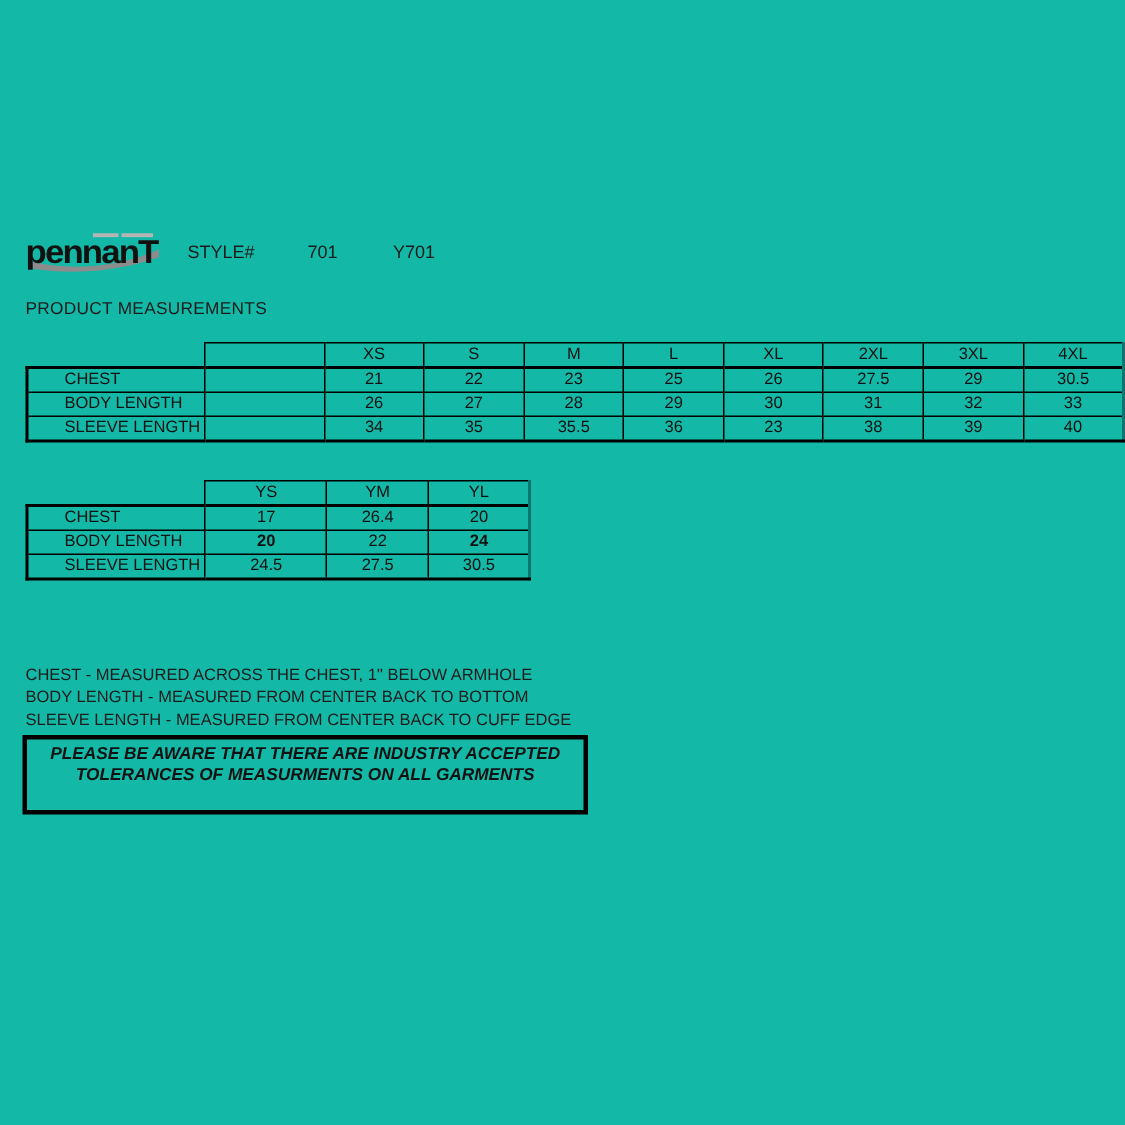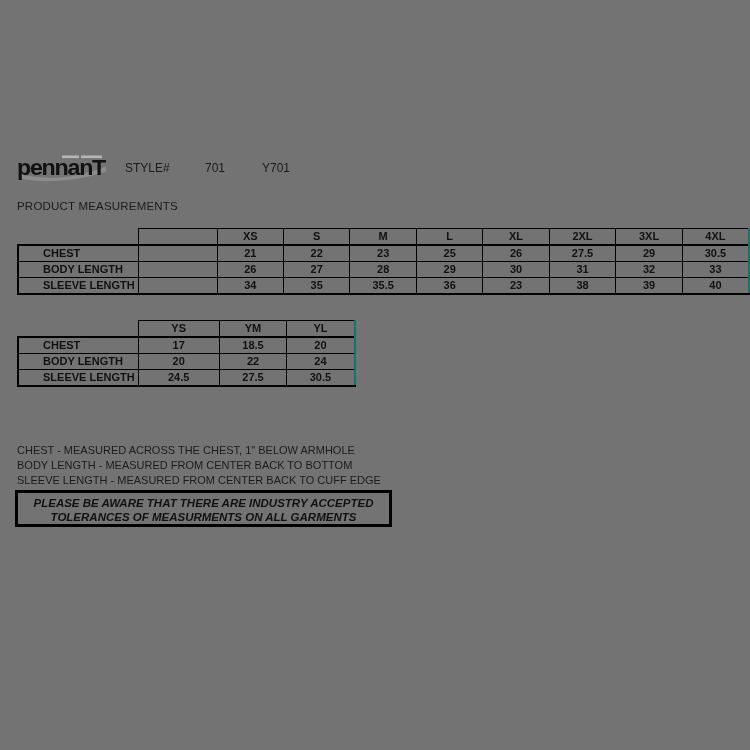--- a/index.html
+++ b/index.html
@@ -1,19 +1,19 @@
 <!DOCTYPE html>
 <html><head>
 <meta charset="utf-8">
 <style>
   html,body{margin:0;padding:0;background:#ffffff;}
   .page{
     position:relative;
     width:750px;height:750px;
-    background:#737373;
+    background:#14b8a6;
     font-family:"Liberation Sans", sans-serif;
     color:#1b1b1b;
     overflow:hidden;
   }
   
   .logo{position:absolute;left:16px;top:149px;width:92px;height:34px;}
   
   .style-row{position:absolute;left:0;top:161px;width:750px;height:14px;font-size:12px;}
   .style-label{position:absolute;left:125px;}
   .style-no-adult{position:absolute;left:205px;}
@@ -31,36 +31,36 @@
   }
   #adult-table{top:228px;}
   #youth-table{top:320px;}
   table.meas col.col-label{width:89px;}
   table.meas col.col-wide{width:81px;}
   table.meas col.col-size{width:67.7px;}
   table.meas td{
     border:1px solid #000;
     height:15px;line-height:15px;
     padding:0 3px;text-align:center;
-    overflow:hidden;white-space:nowrap;font-weight:bold;
+    overflow:hidden;white-space:nowrap;
   }
   table.meas td.lbl{text-align:left;}
   table.meas td.ghost{border:none;}
   table.meas tbody tr:first-child td{border-top:2px solid #000;}
   table.meas tbody tr:last-child td{border-bottom:2px solid #000;}
   table.meas tbody td:first-child{border-left:2px solid #000;padding-left:24px;}
   table.meas td.c-last{border-right:2px solid #0f766e;}
   table.meas td.b{font-weight:bold;}
   
   .notes{position:absolute;left:17px;top:430px;font-size:11px;line-height:15px;margin-top:13px;}
   
   .notice-box{
     position:absolute;left:15px;top:490px;width:377px;
     box-sizing:border-box;border:3px solid #000;
-    padding:3px 4px 0 4px;
+    padding:3px 4px 16px 4px;
     text-align:center;font-size:11.5px;line-height:14px;
     font-weight:bold;font-style:italic;color:#111;
   }
 </style>
 </head>
 <body>
 
 <div class="page">
 
   <div class="logo">
@@ -164,21 +164,21 @@
           <td class="ghost"></td>
           <td>YS</td>
           <td>YM</td>
           <td class="c-last">YL</td>
         </tr>
       </thead>
       <tbody>
         <tr>
           <td class="lbl">CHEST</td>
           <td>17</td>
-          <td>18.5</td>
+          <td>26.4</td>
           <td class="c-last">20</td>
         </tr>
         <tr>
           <td class="lbl">BODY LENGTH</td>
           <td class="b">20</td>
           <td>22</td>
           <td class="c-last b">24</td>
         </tr>
         <tr>
           <td class="lbl">SLEEVE LENGTH</td>

